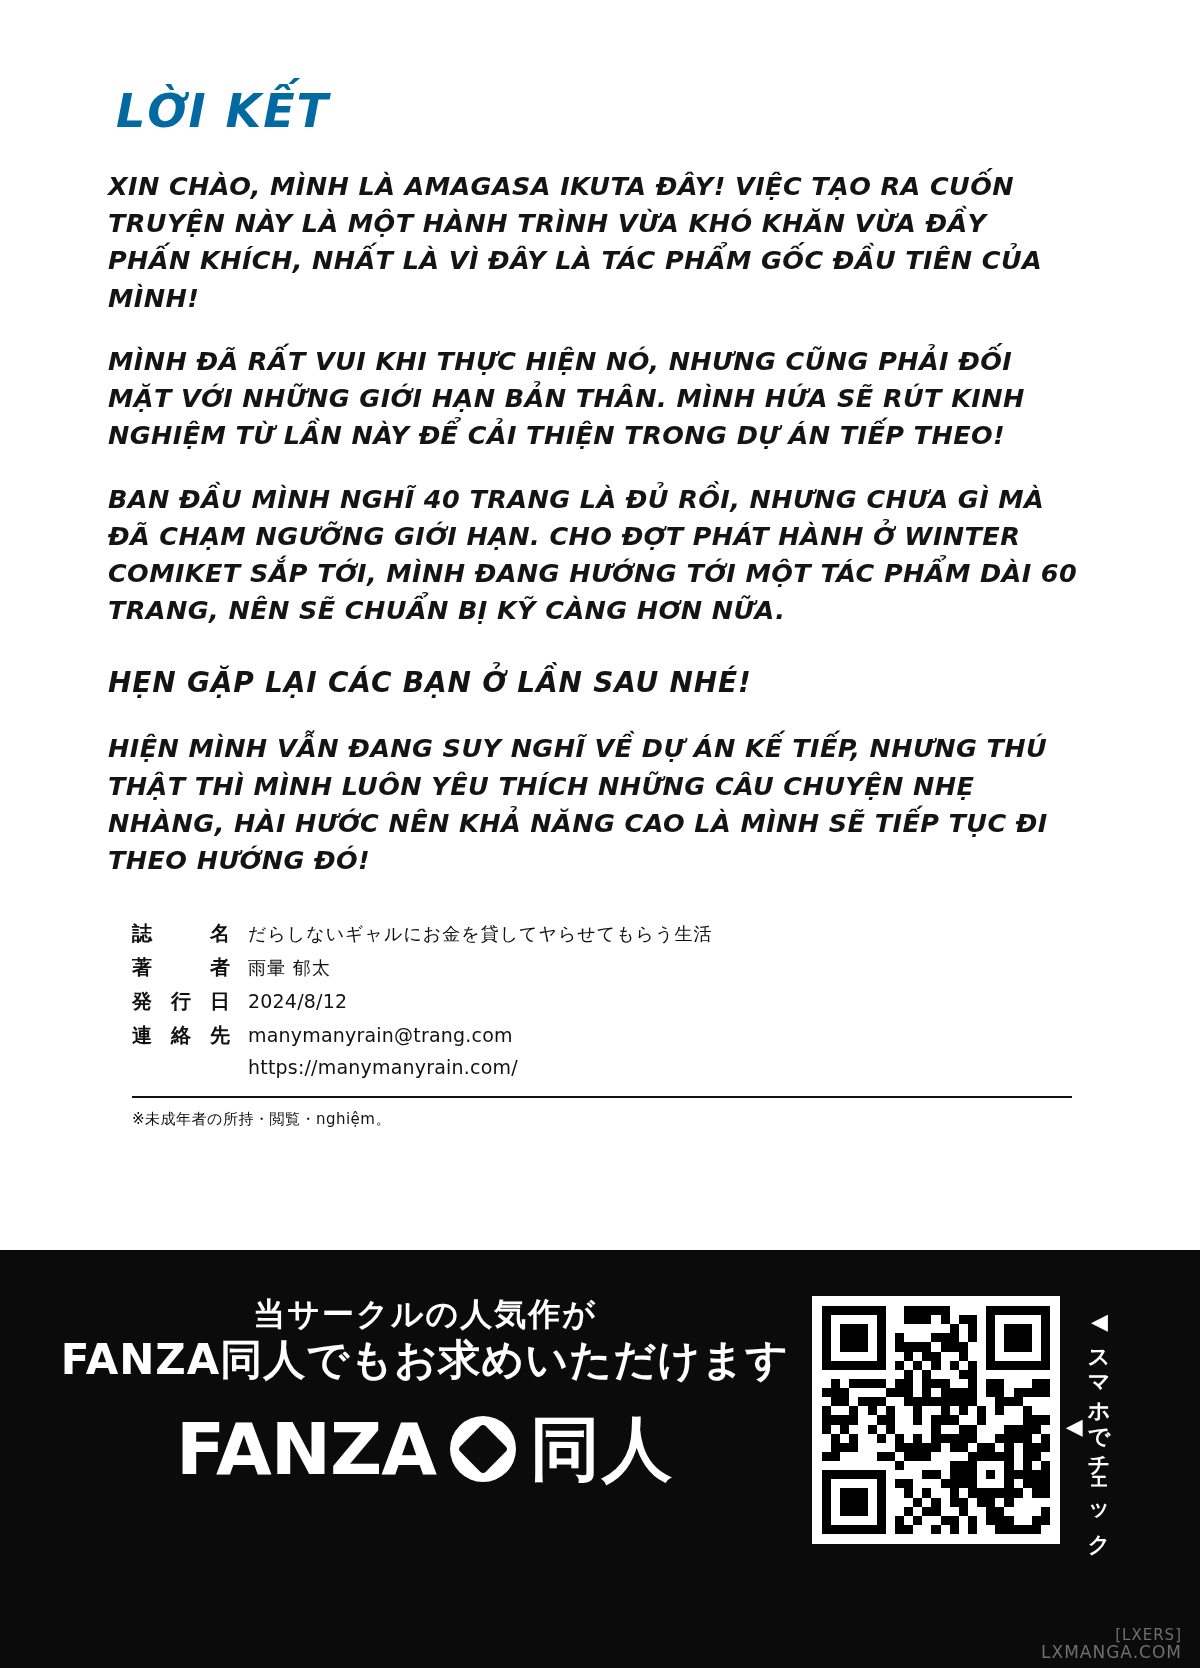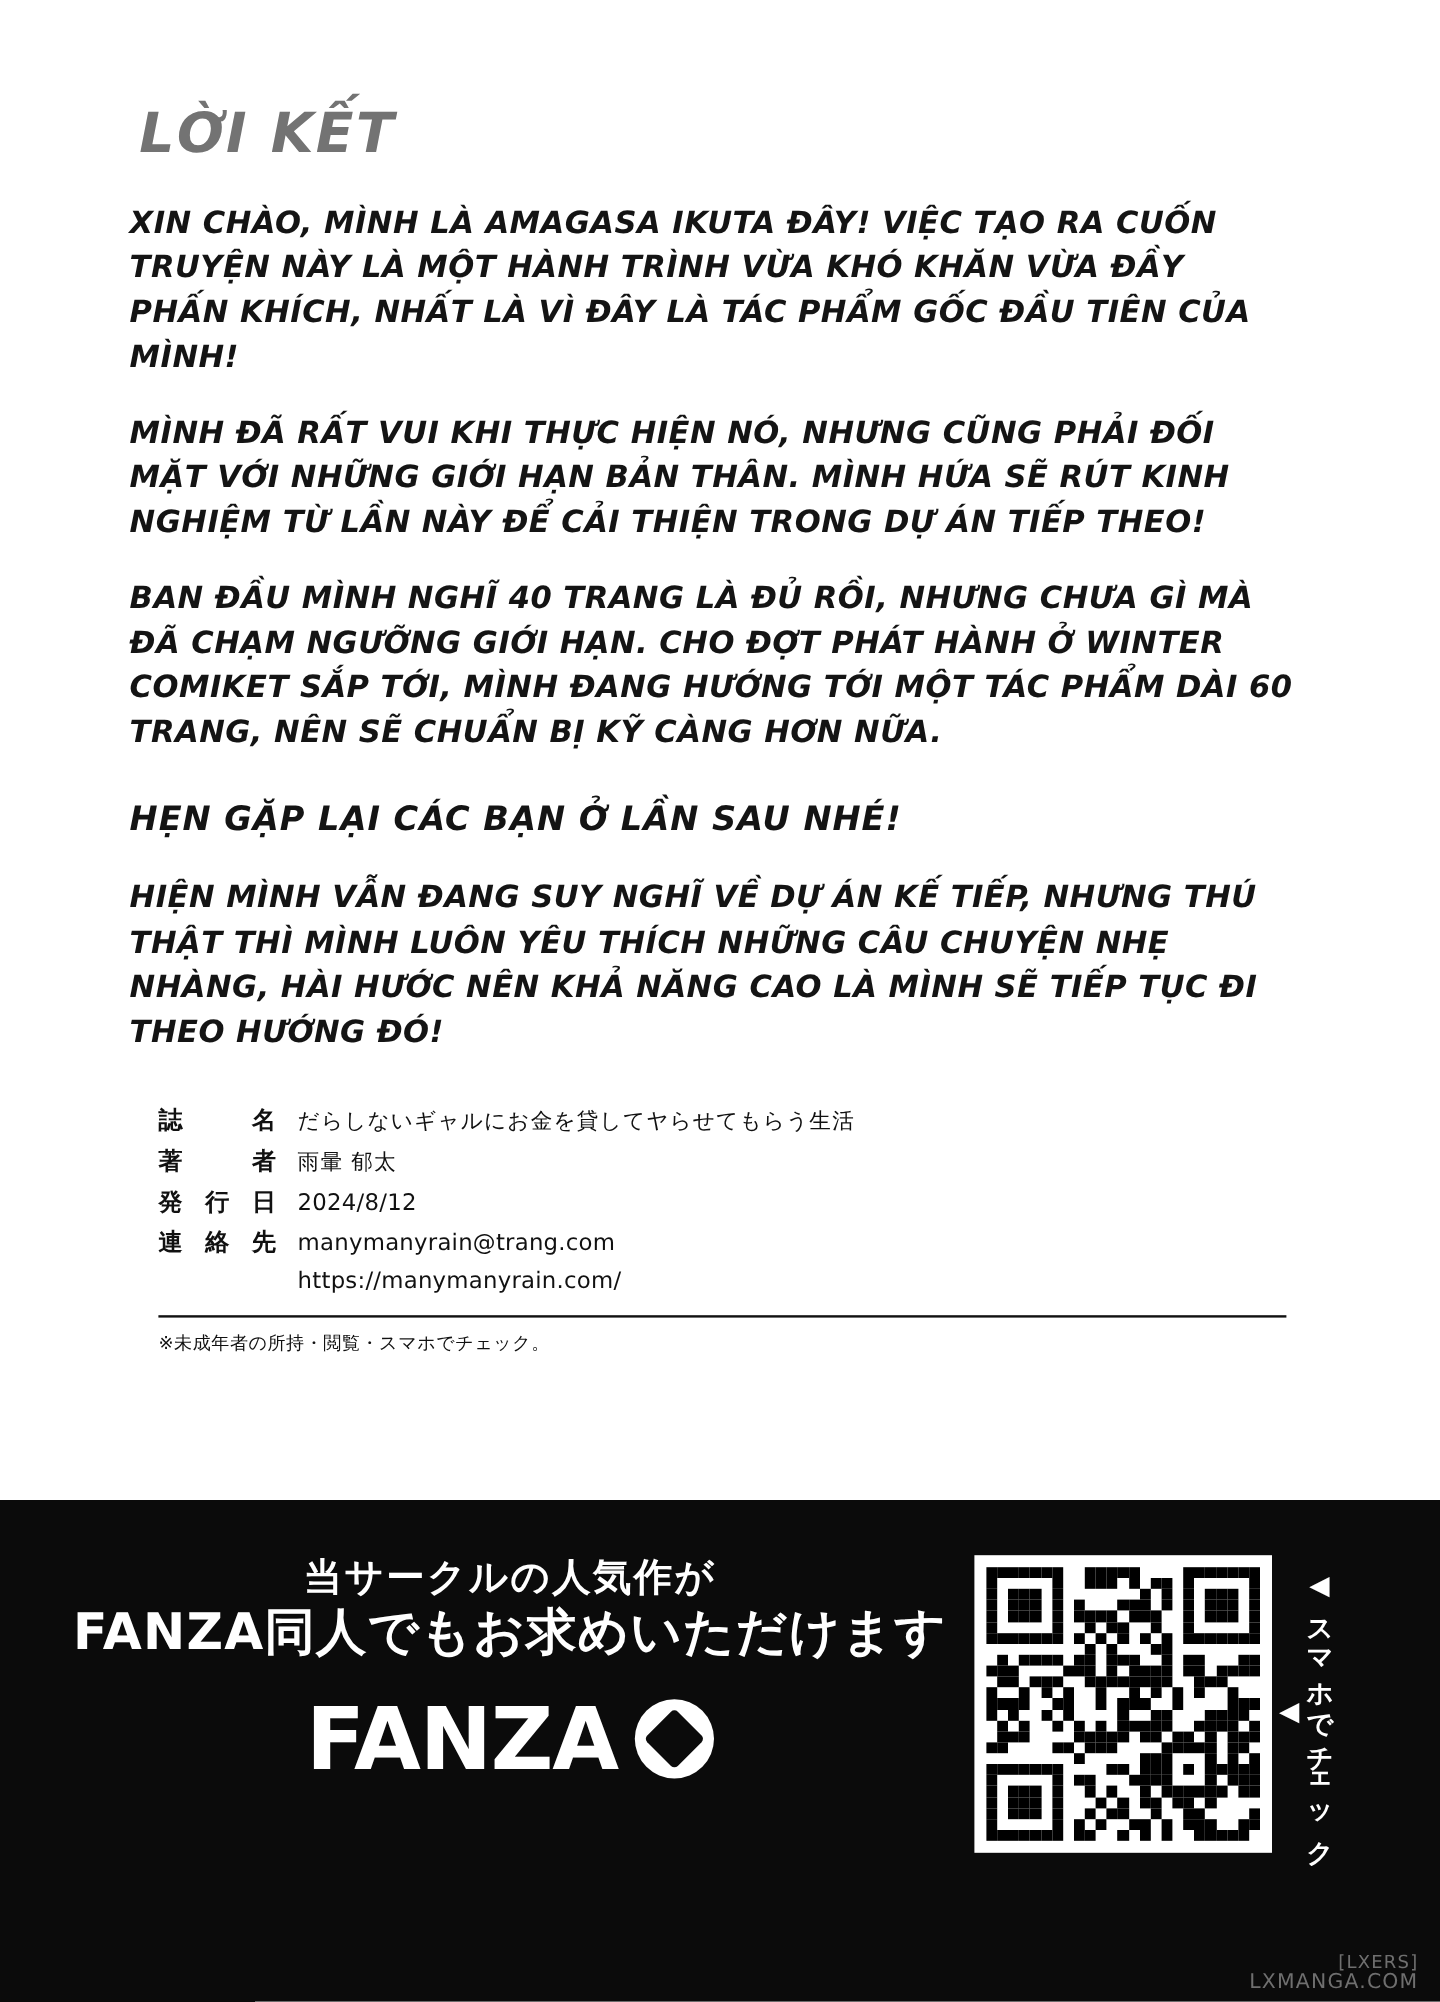--- a/index.html
+++ b/index.html
@@ -27,21 +27,21 @@
     left: 108px;
     top: 88px;
     width: 970px;
   }
   .afterword-title {
     font-family: "DejaVu Sans", sans-serif;
     font-weight: bold;
     font-style: italic;
     font-size: 46px;
     letter-spacing: 2px;
-    color: #737373;
+    color: #0369a1;
     margin: 0 0 34px 8px;
     line-height: 1;
   }
   .para {
     font-family: "DejaVu Sans", sans-serif;
     font-weight: bold;
     font-style: italic;
     font-size: 25.5px;
     line-height: 1.46;
     letter-spacing: 0.4px;
@@ -264,30 +264,31 @@
     </div>
     <div class="colophon-row">
       <span class="colophon-label">連 絡 先</span>
       <span class="colophon-value">manymanyrain@trang.com</span>
     </div>
     <div class="colophon-subrow">
       <span class="colophon-label">　</span>
       <span class="colophon-value sub">https://manymanyrain.com/</span>
     </div>
     <div class="colophon-rule"></div>
-    <div class="notice">※未成年者の所持・閲覧・スマホでチェック。</div>
+    <div class="notice">※未成年者の所持・閲覧・nghiệm。</div>
   </section>
 
   <section class="banner">
     <div class="banner-left">
       <p class="banner-line1">当サークルの人気作が</p>
       <p class="banner-line2">FANZA同人でもお求めいただけます</p>
       <div class="banner-logo">
         <span class="banner-logo-text">FANZA</span>
         <span class="banner-logo-mark"></span>
+        <span class="banner-logo-jp">同人</span>
       </div>
     </div>
 
     <div class="qr-caption">◀スマホでチェック◀</div>
 
     <div class="qr-wrap">
       <div class="qr" id="qr">
           <i></i>
           <i></i>
           <i></i>

